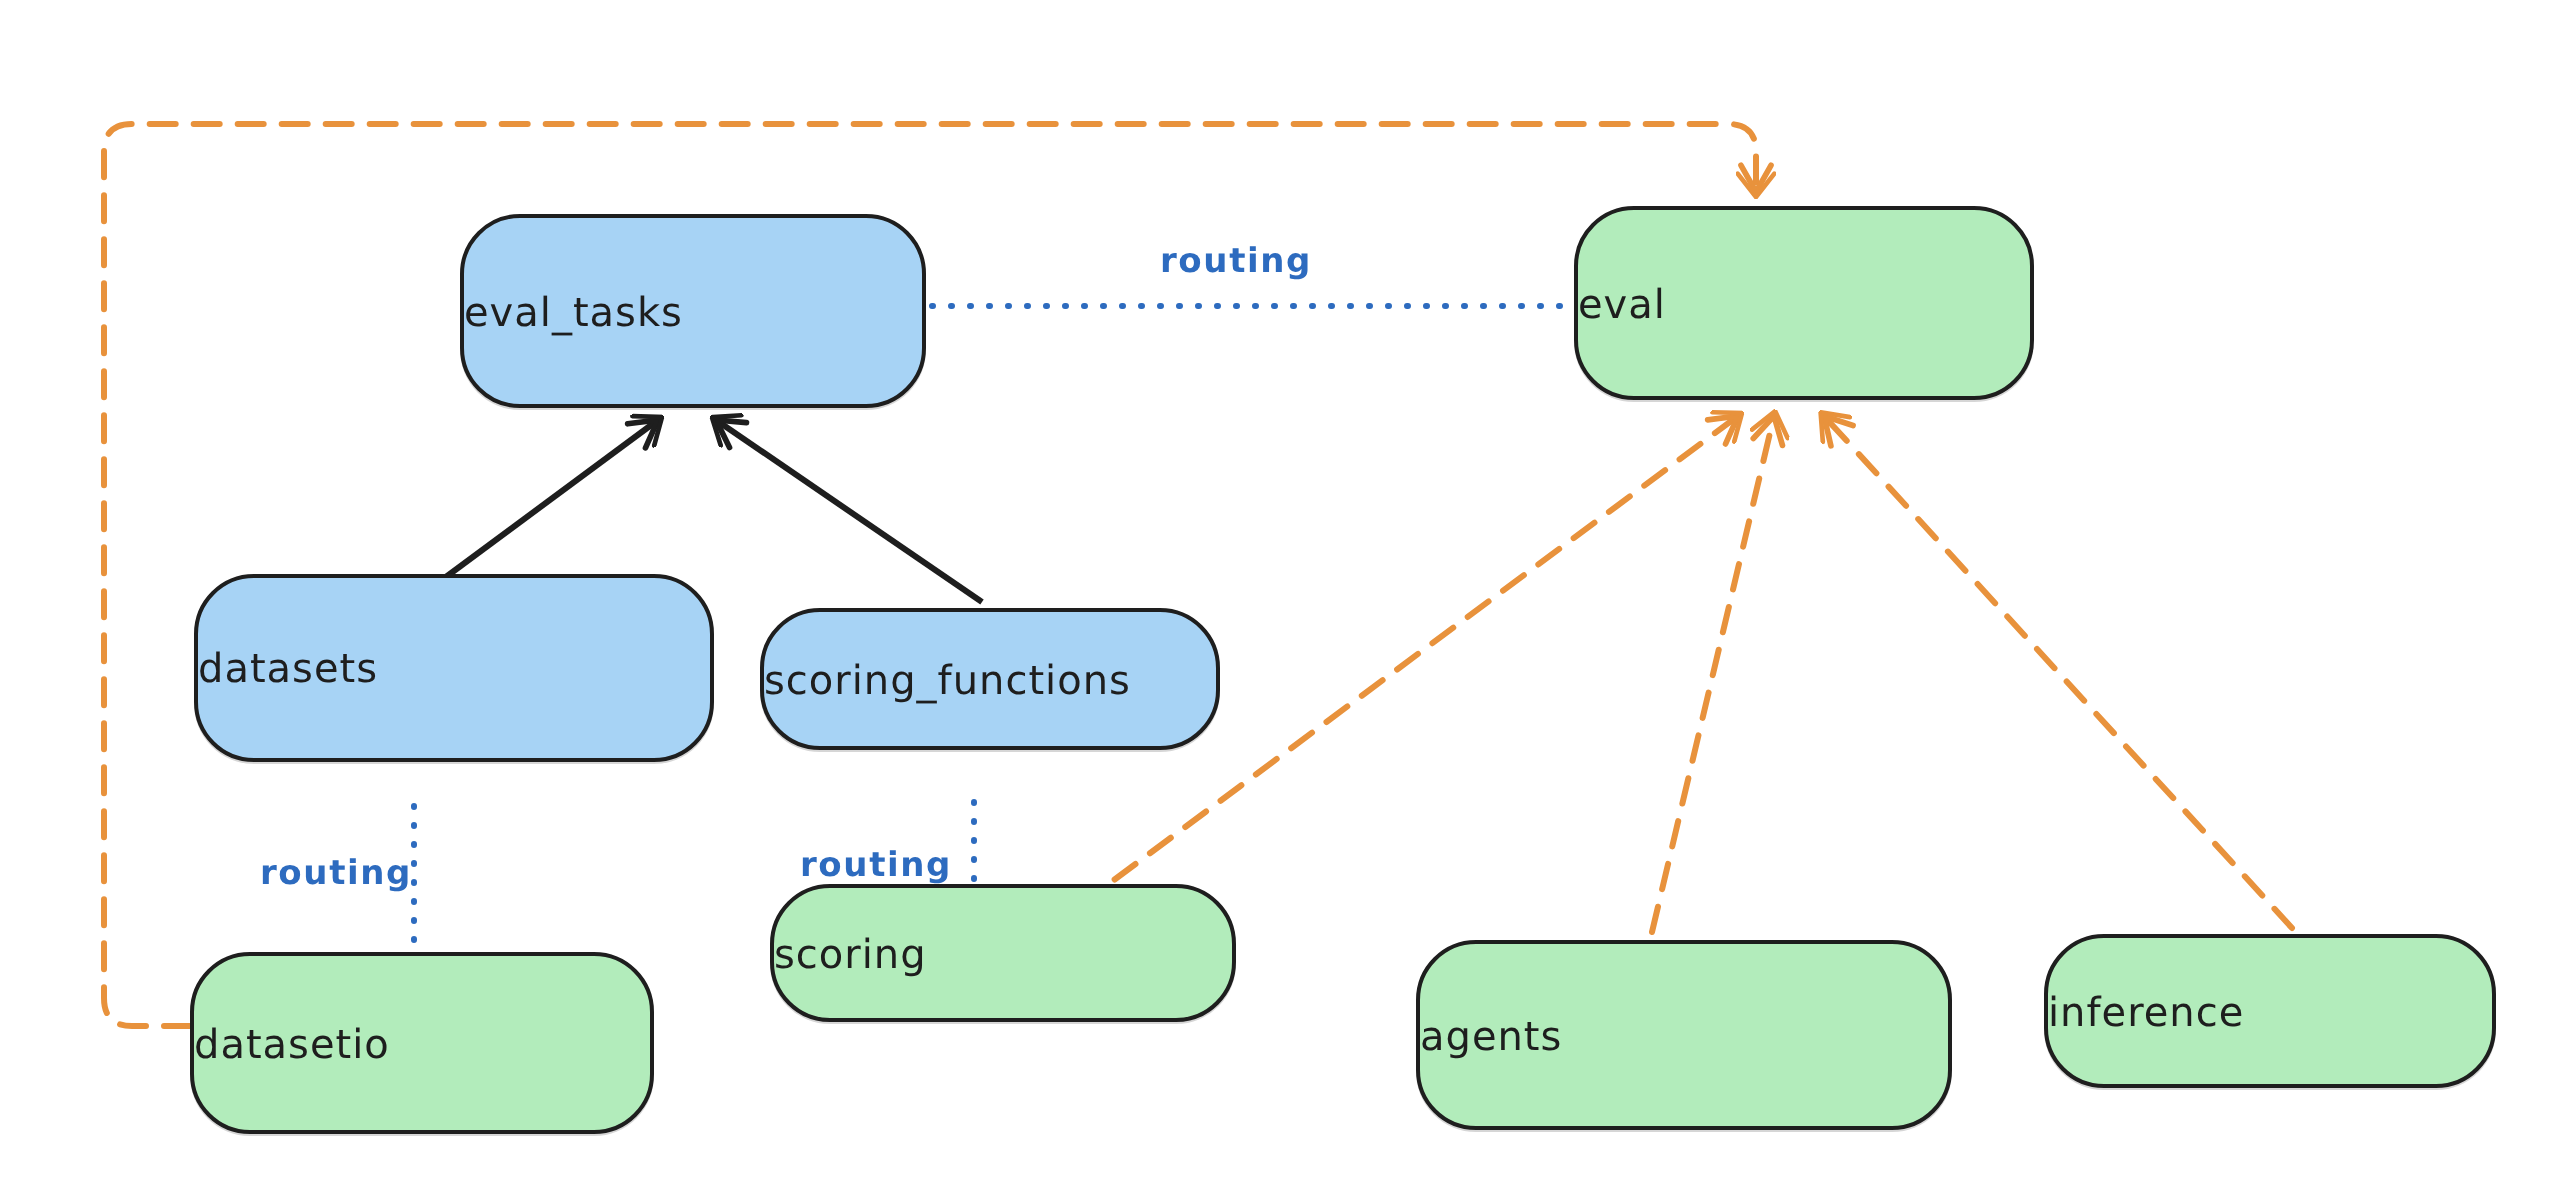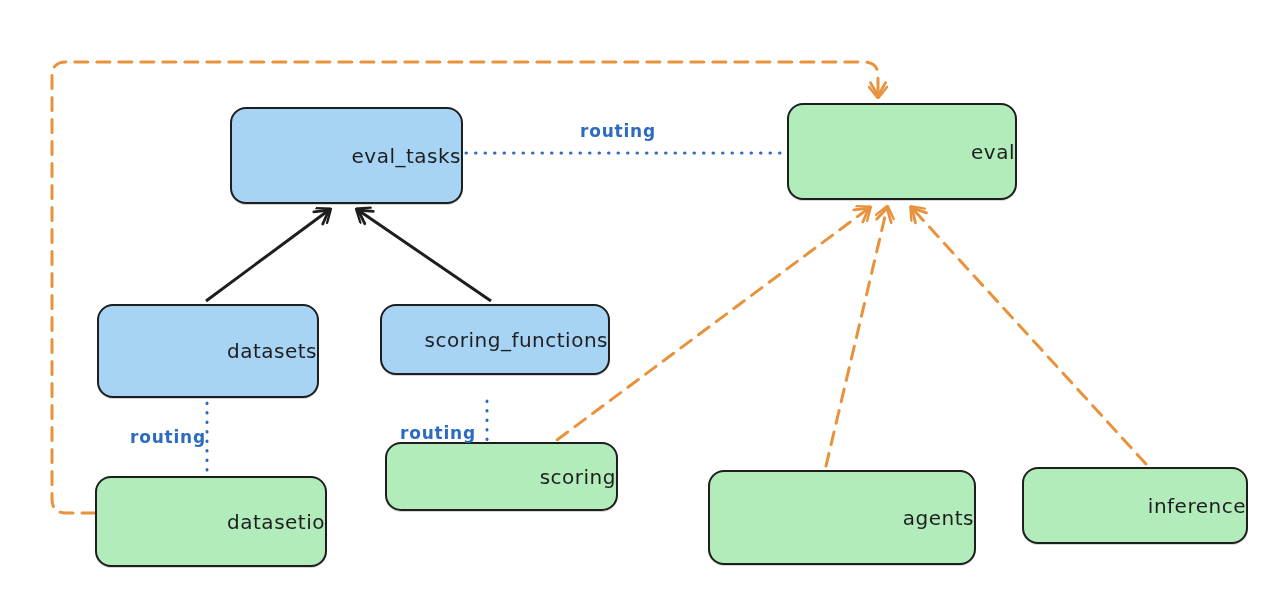--- a/index.html
+++ b/index.html
@@ -8,22 +8,22 @@
     width:1280px;height:596px;
     background:#ffffff;
     overflow:hidden;
     font-family:"DejaVu Sans", sans-serif;
   }
   #edges{position:absolute;left:0;top:0;width:1280px;height:596px;}
   .node{
     position:absolute;
     box-sizing:border-box;
     border:2.5px solid #1e1e1e;
-    border-radius:16px;
-    display:flex;align-items:center;justify-content:flex-end;
+    border-radius:30px;
+    display:flex;align-items:center;justify-content:flex-start;
     font-size:20px;color:#1e1e1e;
     letter-spacing:0.5px;
     box-shadow:0 1px 0 rgba(30,30,30,0.18);
   }
   .node.api{background:#a7d3f5;}
   .node.provider{background:#b2ecbb;}
   .edge-label{
     position:absolute;
     transform:translate(-50%,-50%);
     color:#2d6bbf;
@@ -59,25 +59,25 @@
     <path d="M95,513 L66,513 Q52,513 52,499 L52,76 Q52,62 66,62 L864,62 Q878,62 878,76 L878,96" fill="none" stroke="#e8923c" stroke-width="3" stroke-linecap="round" stroke-dasharray="13 9" marker-end="url(#m-orange)"></path>
     <line x1="522" y1="466" x2="869" y2="208" stroke="#e8923c" stroke-width="3" stroke-linecap="round" stroke-dasharray="13 9" marker-end="url(#m-orange)"></line>
     <line x1="826" y1="466" x2="887" y2="208" stroke="#e8923c" stroke-width="3" stroke-linecap="round" stroke-dasharray="13 9" marker-end="url(#m-orange)"></line>
     <line x1="1146" y1="464" x2="912" y2="208" stroke="#e8923c" stroke-width="3" stroke-linecap="round" stroke-dasharray="13 9" marker-end="url(#m-orange)"></line>
   </svg>
 
   <div class="node api" style="left:230px;top:107px;width:233px;height:97px;">
     <span>eval_tasks</span>
   </div>
 
-  <div class="node provider" style="left:787px;top:103px;width:230px;height:97px;padding-left:42px;">
+  <div class="node provider" style="left:787px;top:103px;width:230px;height:97px;">
     <span>eval</span>
   </div>
 
-  <div class="node api" style="left:97px;top:304px;width:222px;height:94px;">
+  <div class="node api" style="left:97px;top:287px;width:260px;height:94px;">
     <span>datasets</span>
   </div>
 
   <div class="node api" style="left:380px;top:304px;width:230px;height:71px;">
     <span>scoring_functions</span>
   </div>
 
   <div class="node provider" style="left:95px;top:476px;width:232px;height:91px;">
     <span>datasetio</span>
   </div>

